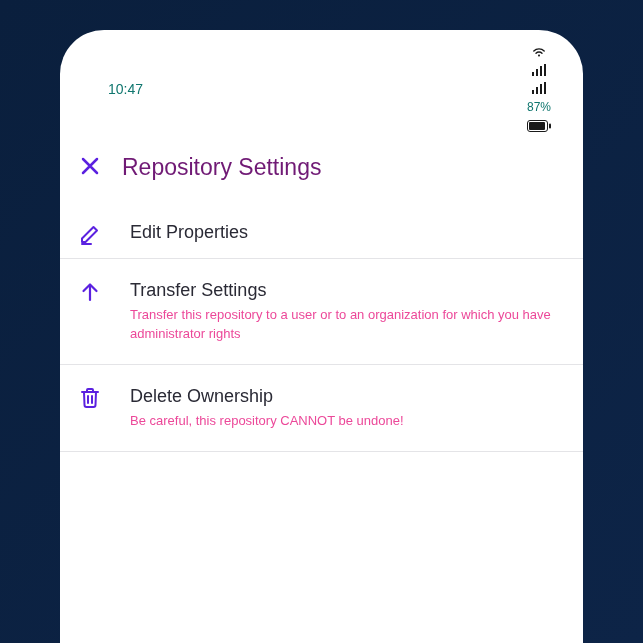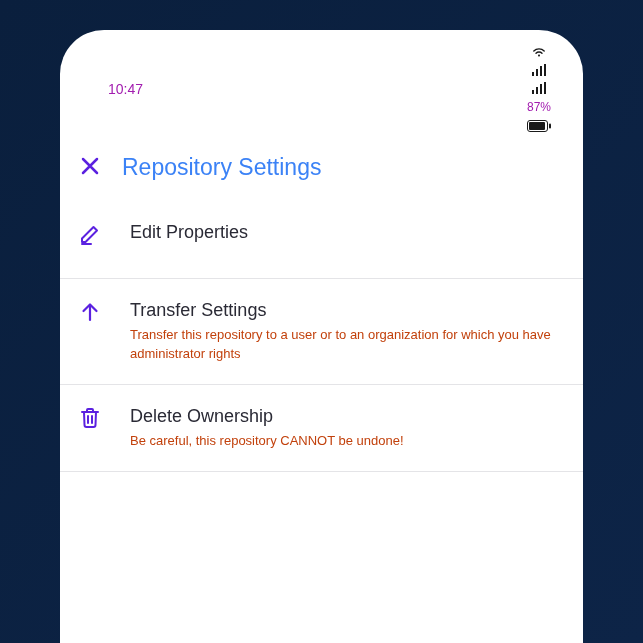--- a/index.html
+++ b/index.html
@@ -24,21 +24,21 @@
       border-radius: 44px 44px 0 0;
       overflow: hidden;
     }
     .status-bar {
       display: flex;
       justify-content: space-between;
       align-items: center;
       padding: 16px 32px 8px 48px;
       font-size: 14px;
       font-weight: 500;
-      color: #a21caf;
+      color: #0f766e;
     }
     .status-right {
       display: flex;
       align-items: center;
       gap: 6px;
       flex-direction: column;
     }
     .status-right svg {
       display: block;
     }
@@ -56,38 +56,38 @@
       width: 24px;
       height: 24px;
       display: flex;
       align-items: center;
       justify-content: center;
       cursor: pointer;
     }
     .page-title {
       font-size: 23px;
       font-weight: 400;
-      color: #3b82f6;
+      color: #701a75;
       text-align: center;
     }
     .list {
       display: flex;
       flex-direction: column;
     }
     .list-item {
       display: flex;
       align-items: flex-start;
       padding: 20px 18px;
       gap: 28px;
       border-bottom: 1px solid #e4e4e7;
       cursor: pointer;
     }
     .list-item:first-child {
       padding-top: 22px;
-      padding-bottom: 32px;
+      padding-bottom: 12px;
     }
     .item-icon {
       width: 24px;
       height: 24px;
       flex-shrink: 0;
       display: flex;
       align-items: center;
       justify-content: center;
       margin-top: 1px;
     }
@@ -99,21 +99,21 @@
     }
     .item-title {
       font-size: 18px;
       font-weight: 400;
       color: #2a2a35;
       line-height: 1.3;
     }
     .item-subtitle {
       font-size: 13px;
       font-weight: 400;
-      color: #c2410c;
+      color: #ec4899;
       line-height: 1.45;
     }
   </style>
 </head>
 <body>
 
 <div class="phone-frame">
   <div class="status-bar">
     <span>10:47</span>
     <div class="status-right">

